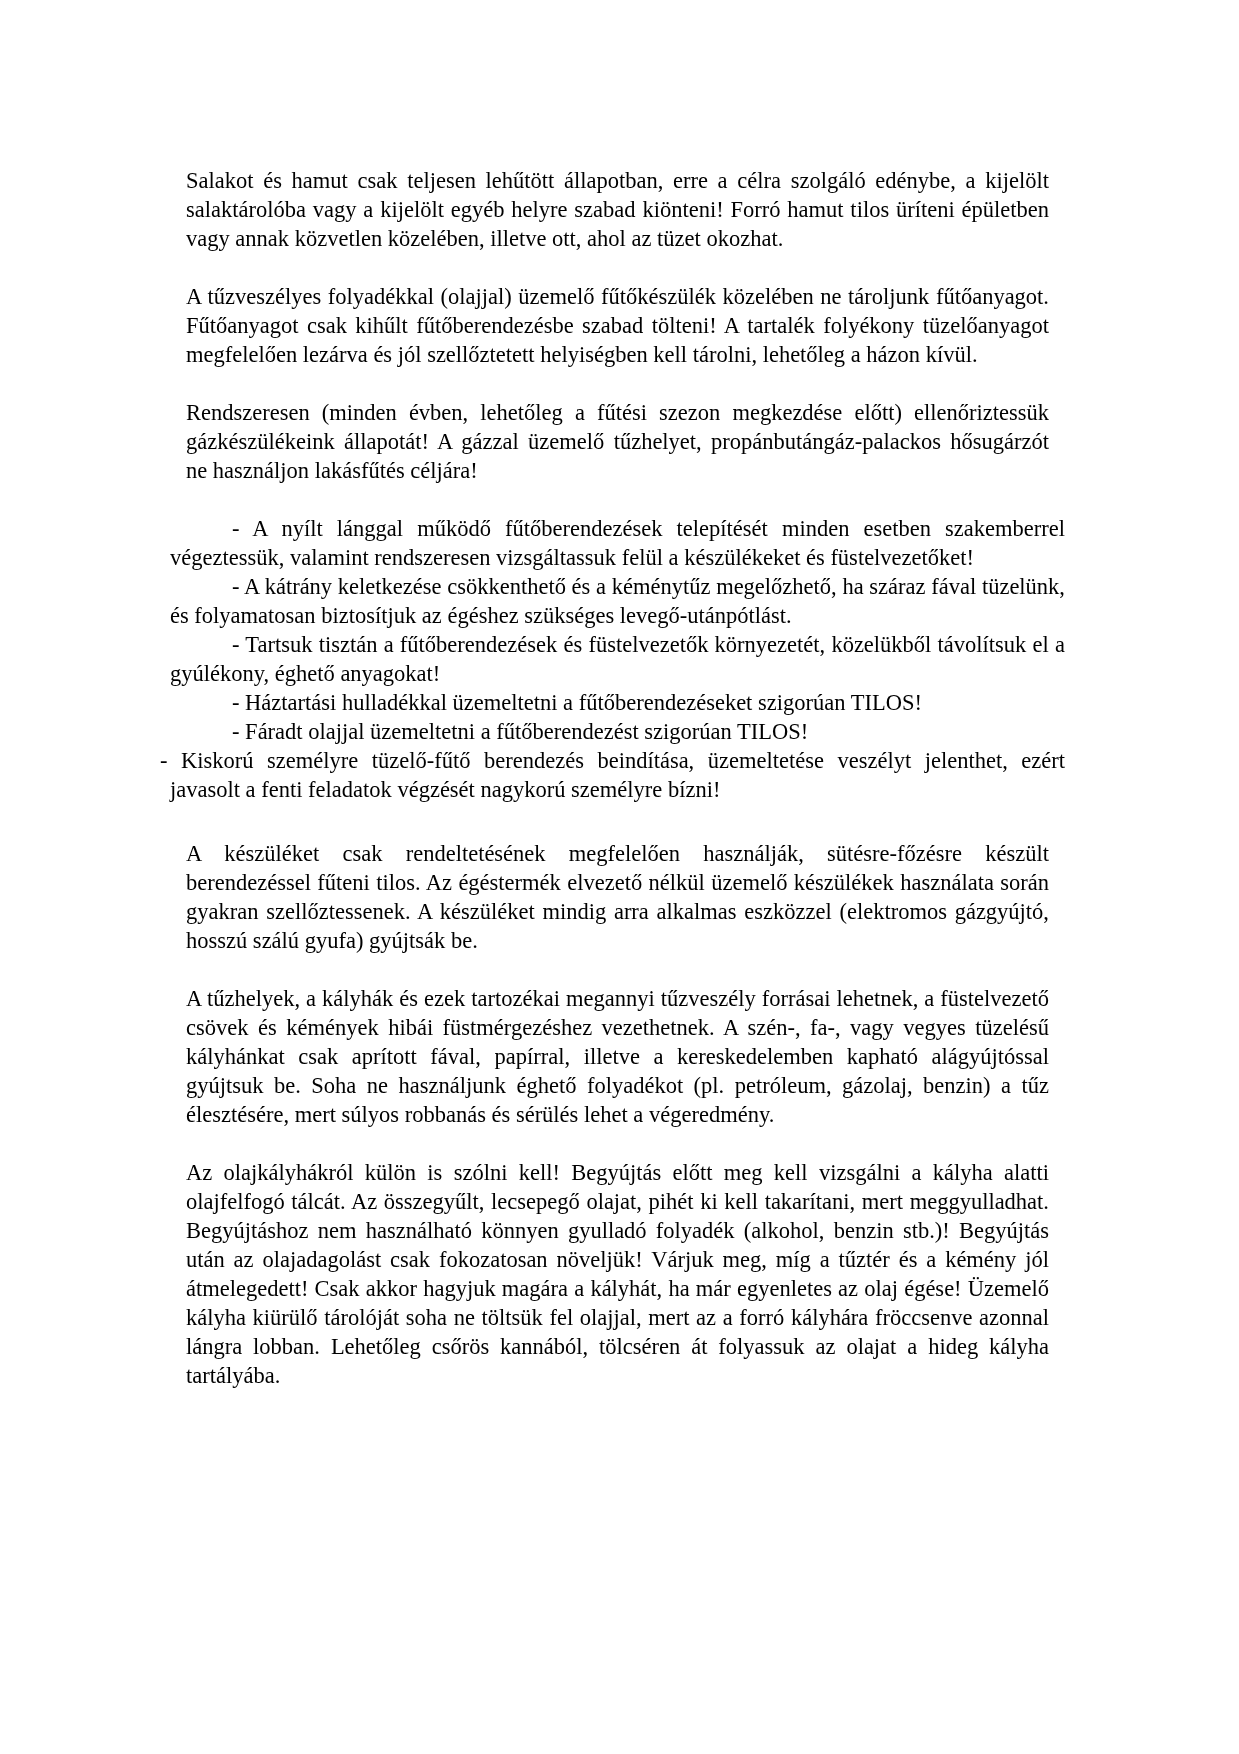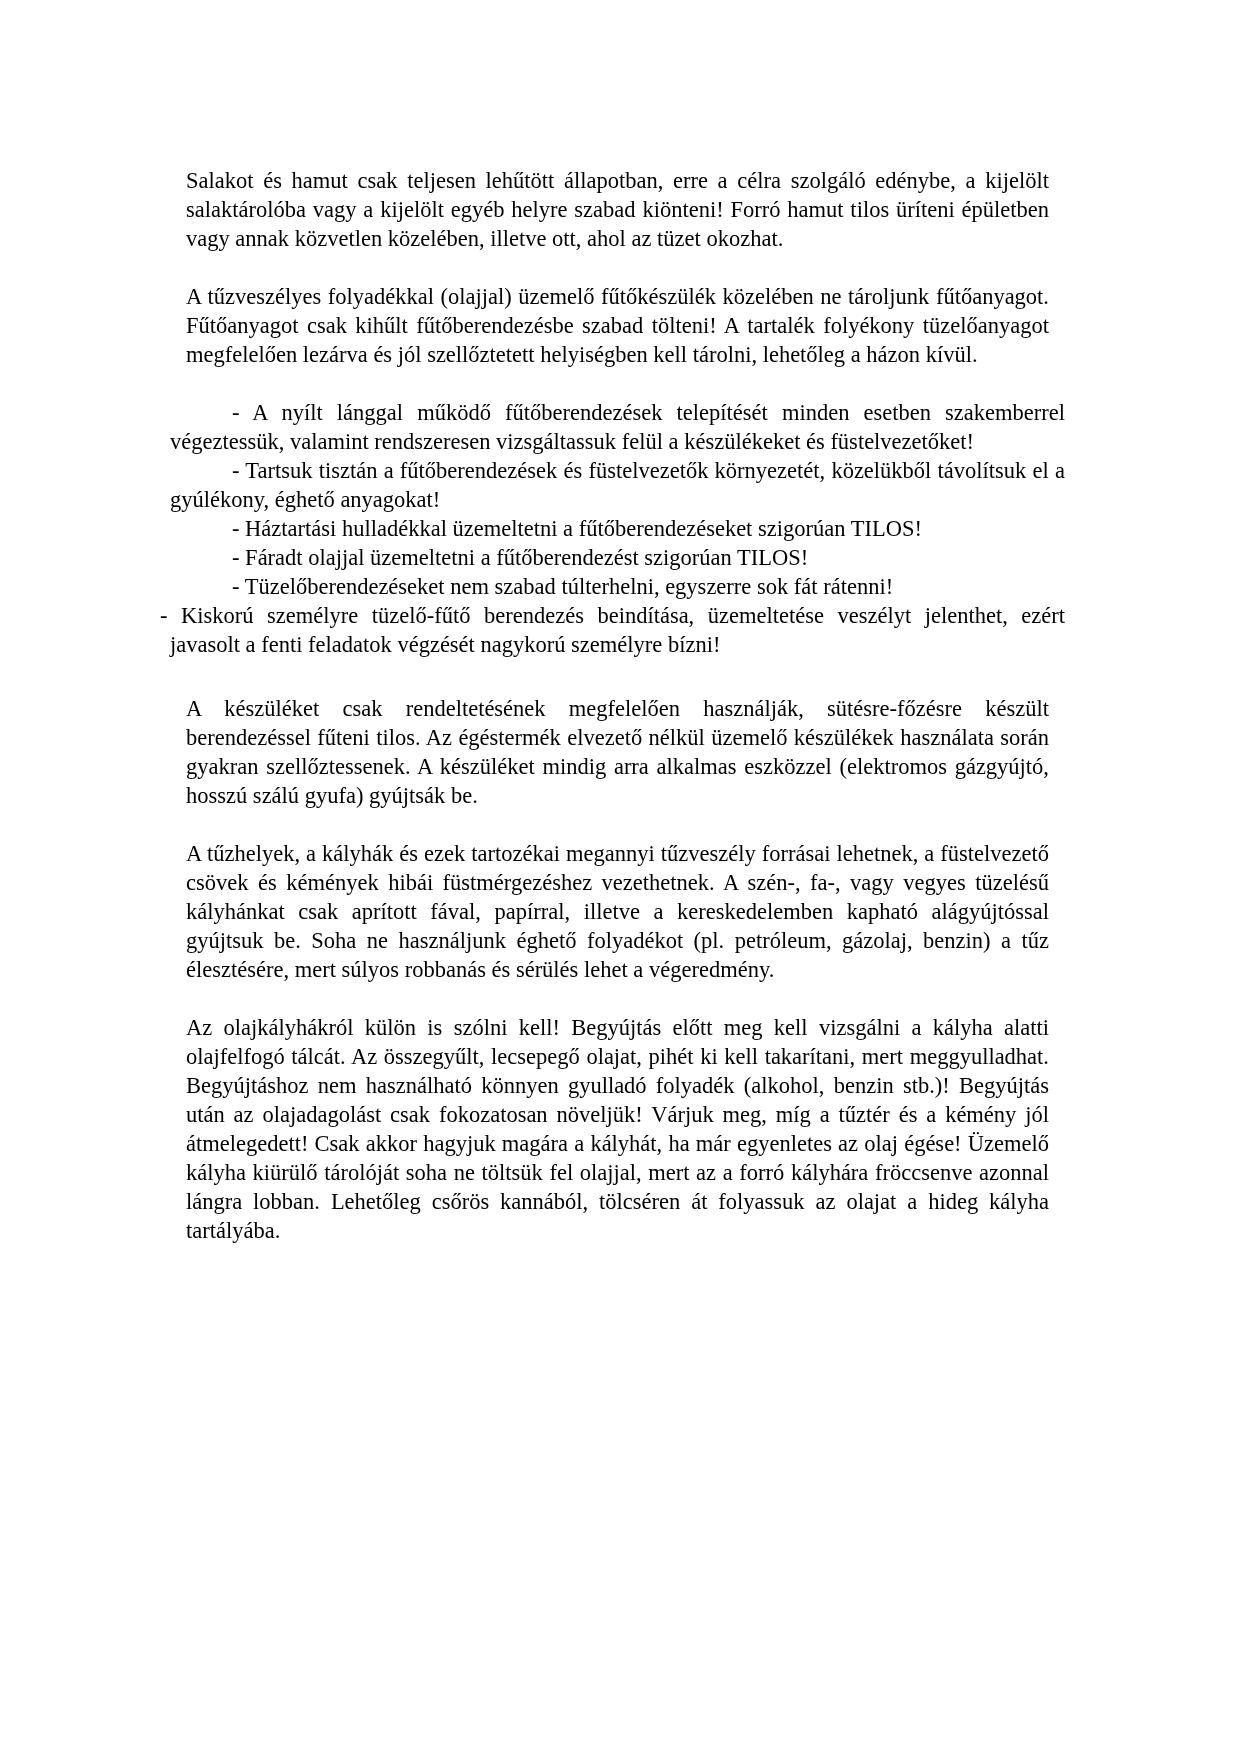--- a/index.html
+++ b/index.html
@@ -51,23 +51,24 @@
     margin: 0 0 35px 0 !important;
   }
 </style>
 </head>
 <body>
 
 <div class="page">
   <div class="content">
     <p class="para">Salakot és hamut csak teljesen lehűtött állapotban, erre a célra szolgáló edénybe, a kijelölt salaktárolóba vagy a kijelölt egyéb helyre szabad kiönteni! Forró hamut tilos üríteni épületben vagy annak közvetlen közelében, illetve ott, ahol az tüzet okozhat.</p>
     <p class="para">A tűzveszélyes folyadékkal (olajjal) üzemelő fűtőkészülék közelében ne tároljunk fűtőanyagot. Fűtőanyagot csak kihűlt fűtőberendezésbe szabad tölteni! A tartalék folyékony tüzelőanyagot megfelelően lezárva és jól szellőztetett helyiségben kell tárolni, lehetőleg a házon kívül.</p>
+    <p class="para">Rendszeresen (minden évben, lehetőleg a fűtési szezon megkezdése előtt) ellenőriztessük gázkészülékeink állapotát! A gázzal üzemelő tűzhelyet, propánbutángáz-palackos hősugárzót ne használjon lakásfűtés céljára!</p>
     <p class="list-item">- A nyílt lánggal működő fűtőberendezések telepítését minden esetben szakemberrel végeztessük, valamint rendszeresen vizsgáltassuk felül a készülékeket és füstelvezetőket!</p>
+    <p class="list-item">- A kátrány keletkezése csökkenthető és a kéménytűz megelőzhető, ha száraz fával tüzelünk, és folyamatosan biztosítjuk az égéshez szükséges levegő-utánpótlást.</p>
     <p class="list-item">- Tartsuk tisztán a fűtőberendezések és füstelvezetők környezetét, közelükből távolítsuk el a gyúlékony, éghető anyagokat!</p>
     <p class="list-item">- Háztartási hulladékkal üzemeltetni a fűtőberendezéseket szigorúan TILOS!</p>
     <p class="list-item">- Fáradt olajjal üzemeltetni a fűtőberendezést szigorúan TILOS!</p>
-    <p class="list-item">- Tüzelőberendezéseket nem szabad túlterhelni, egyszerre sok fát rátenni!</p>
     <p class="list-item-hang">- Kiskorú személyre tüzelő-fűtő berendezés beindítása, üzemeltetése veszélyt jelenthet, ezért javasolt a fenti feladatok végzését nagykorú személyre bízni!</p>
     <p class="para">A készüléket csak rendeltetésének megfelelően használják, sütésre-főzésre készült berendezéssel fűteni tilos. Az égéstermék elvezető nélkül üzemelő készülékek használata során gyakran szellőztessenek. A készüléket mindig arra alkalmas eszközzel (elektromos gázgyújtó, hosszú szálú gyufa) gyújtsák be.</p>
     <p class="para">A tűzhelyek, a kályhák és ezek tartozékai megannyi tűzveszély forrásai lehetnek, a füstelvezető csövek és kémények hibái füstmérgezéshez vezethetnek. A szén-, fa-, vagy vegyes tüzelésű kályhánkat csak aprított fával, papírral, illetve a kereskedelemben kapható alágyújtóssal gyújtsuk be. Soha ne használjunk éghető folyadékot (pl. petróleum, gázolaj, benzin) a tűz élesztésére, mert súlyos robbanás és sérülés lehet a végeredmény.</p>
     <p class="para">Az olajkályhákról külön is szólni kell! Begyújtás előtt meg kell vizsgálni a kályha alatti olajfelfogó tálcát. Az összegyűlt, lecsepegő olajat, pihét ki kell takarítani, mert meggyulladhat. Begyújtáshoz nem használható könnyen gyulladó folyadék (alkohol, benzin stb.)! Begyújtás után az olajadagolást csak fokozatosan növeljük! Várjuk meg, míg a tűztér és a kémény jól átmelegedett! Csak akkor hagyjuk magára a kályhát, ha már egyenletes az olaj égése! Üzemelő kályha kiürülő tárolóját soha ne töltsük fel olajjal, mert az a forró kályhára fröccsenve azonnal lángra lobban. Lehetőleg csőrös kannából, tölcséren át folyassuk az olajat a hideg kályha tartályába.</p>
   </div>
 </div>
 
 </body></html>

